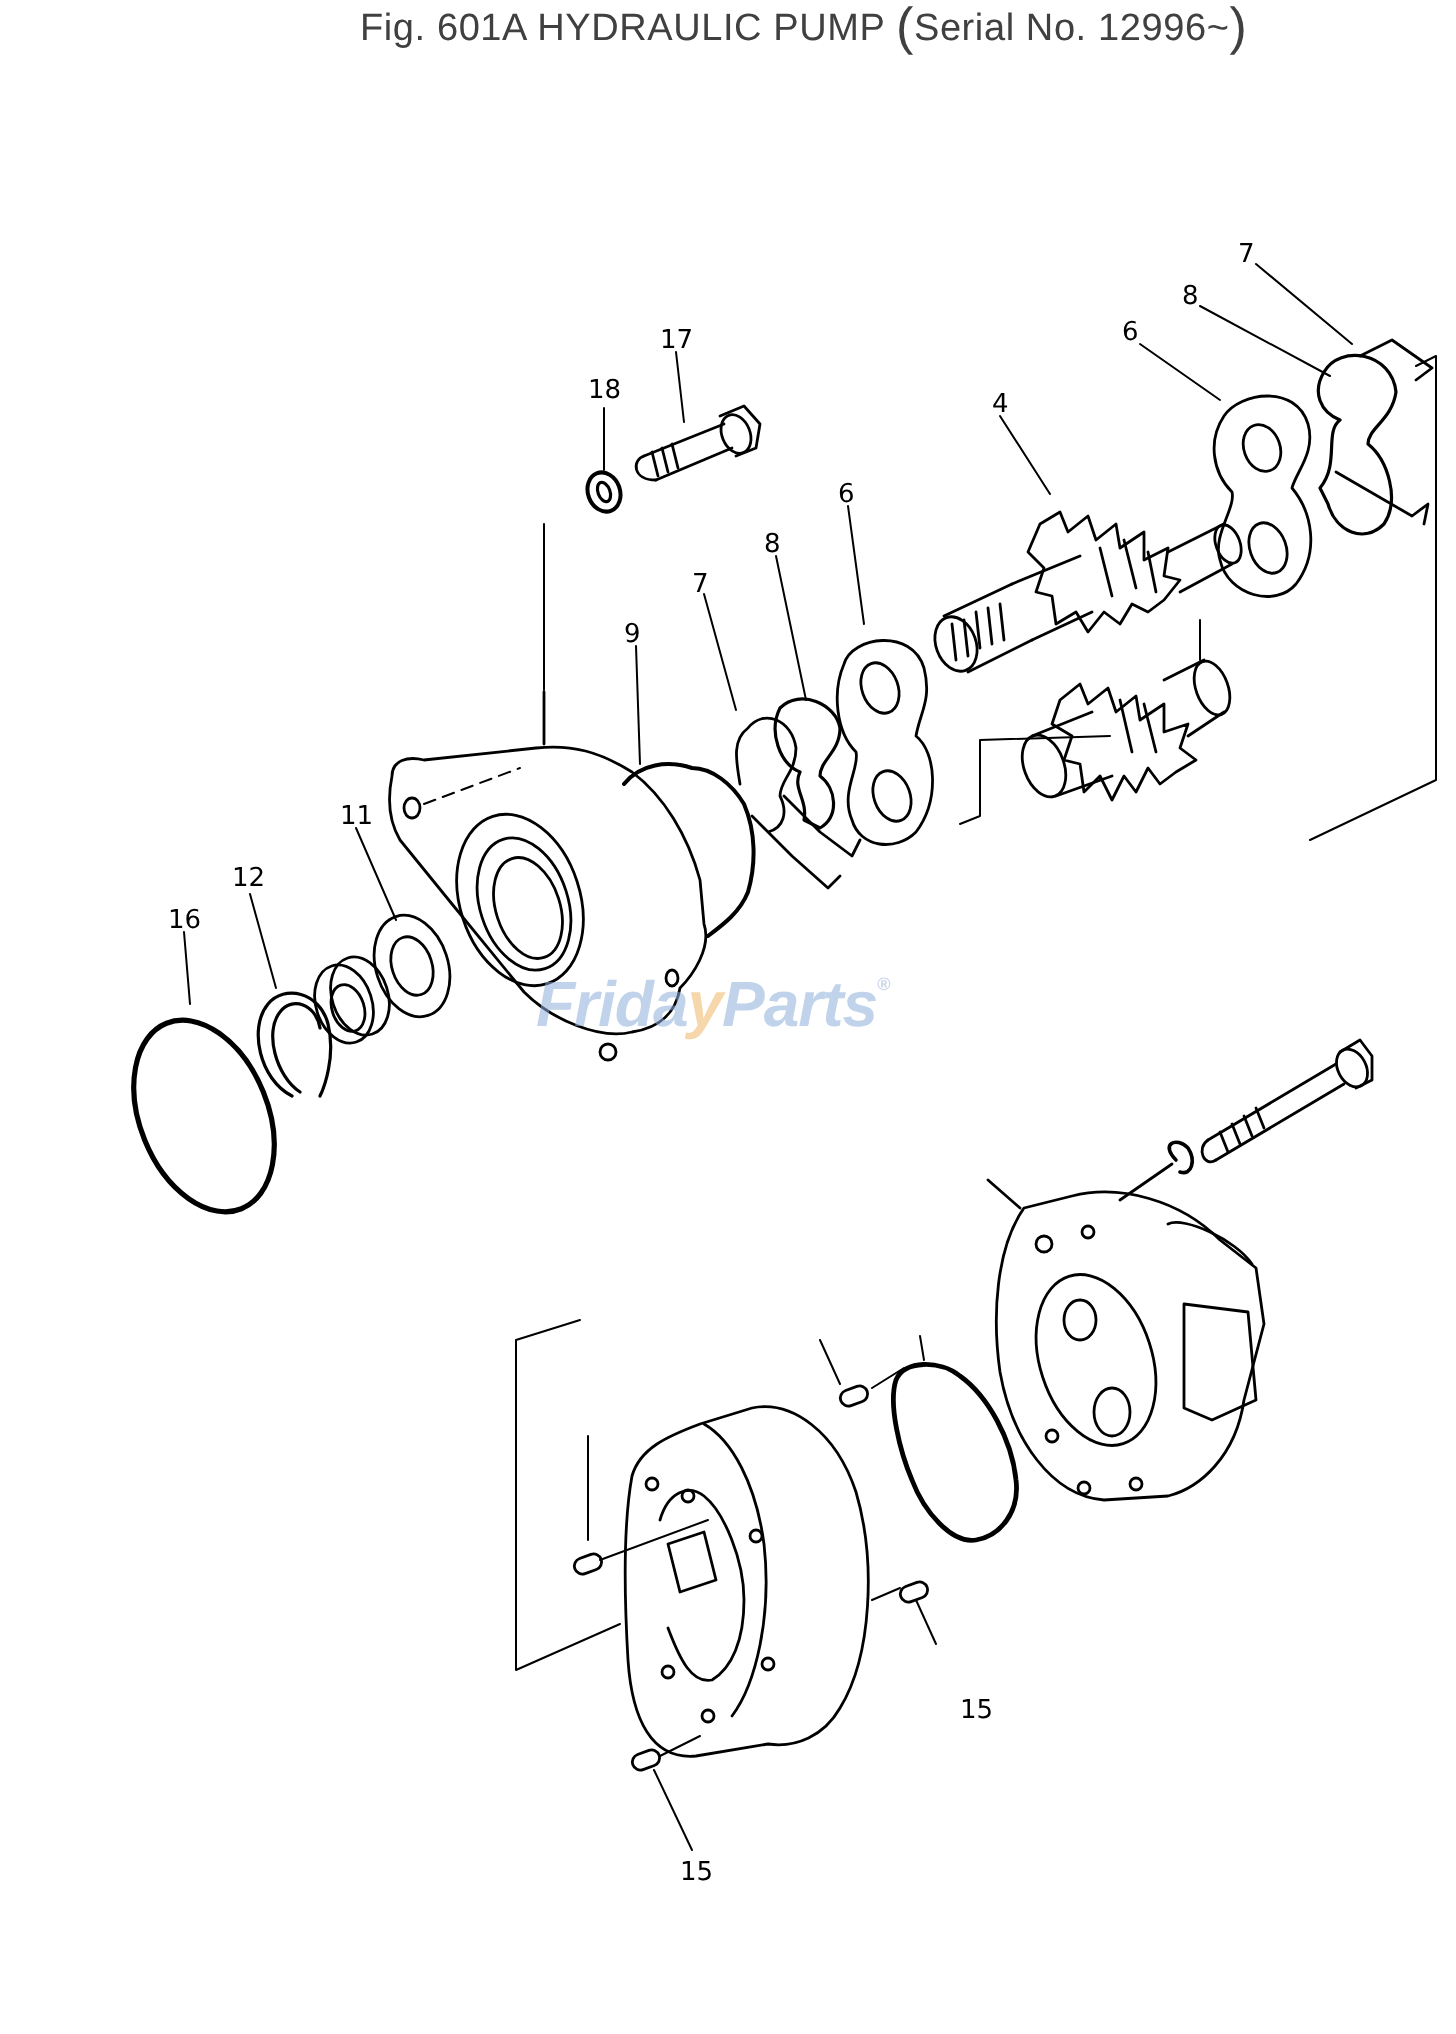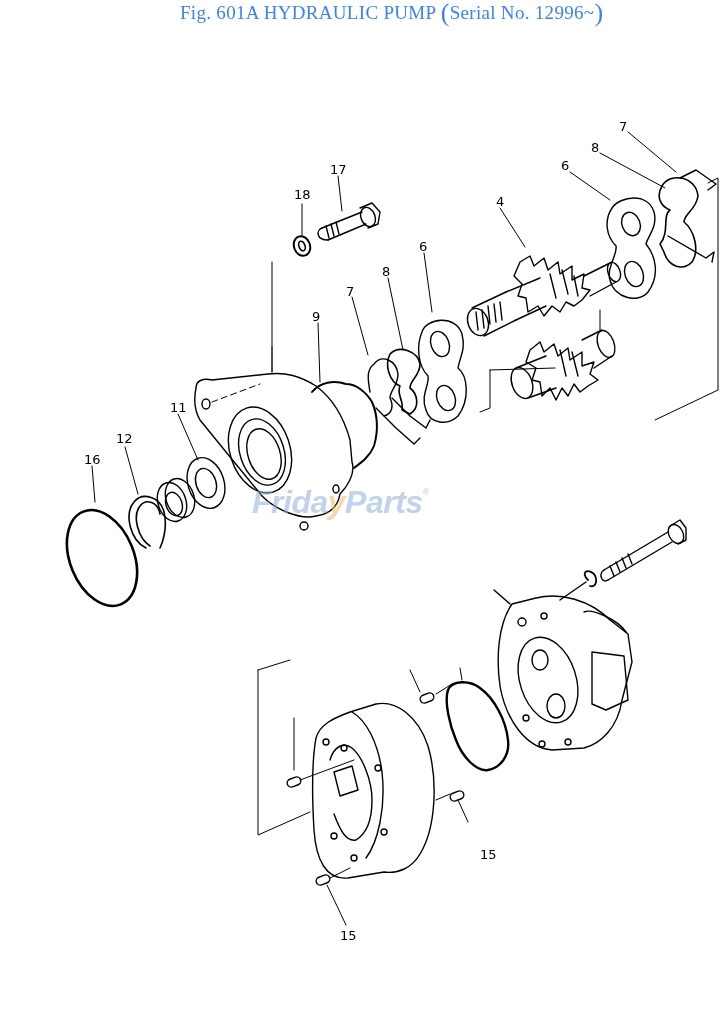--- a/index.html
+++ b/index.html
@@ -1,24 +1,24 @@
 <!DOCTYPE html>
 <html><head>
   <meta charset="utf-8">
   <style>
     html, body { margin: 0; padding: 0; background: #ffffff; }
     body { width: 728px; height: 1017px; position: relative; overflow: hidden;
            font-family: "DejaVu Sans", sans-serif; }
     .title { position: absolute; left: 180px; top: 0px; font-size: 19px;
-             font-family: Liberation Serif, serif; color: #3b82f6; letter-spacing: 0.3px;
+             font-family: Liberation Sans, sans-serif; color: #404040; letter-spacing: 0.3px;
              white-space: nowrap; line-height: 26px; }
     .title .paren { font-size: 26px; vertical-align: -2px; }
     svg.diagram { position: absolute; left: 0; top: 0; }
     .lbl { font-family: "DejaVu Sans", sans-serif; font-size: 13px; fill: #000; }
-    .watermark { position: absolute; left: 252px; top: 484px; font-size: 32px;
+    .watermark { position: absolute; left: 268px; top: 484px; font-size: 32px;
                  font-weight: bold; font-style: italic;
                  font-family: "Liberation Sans", sans-serif; letter-spacing: -0.5px;
                  opacity: 0.55; white-space: nowrap; }
     .watermark .wm-a { color: #8fb0db; }
     .watermark .wm-v { color: #f0b86a; }
     .watermark .wm-reg { font-size: 9px; color: #9bb3d4; vertical-align: 18px; font-style: normal; }
   </style>
 </head>
 <body>
 

